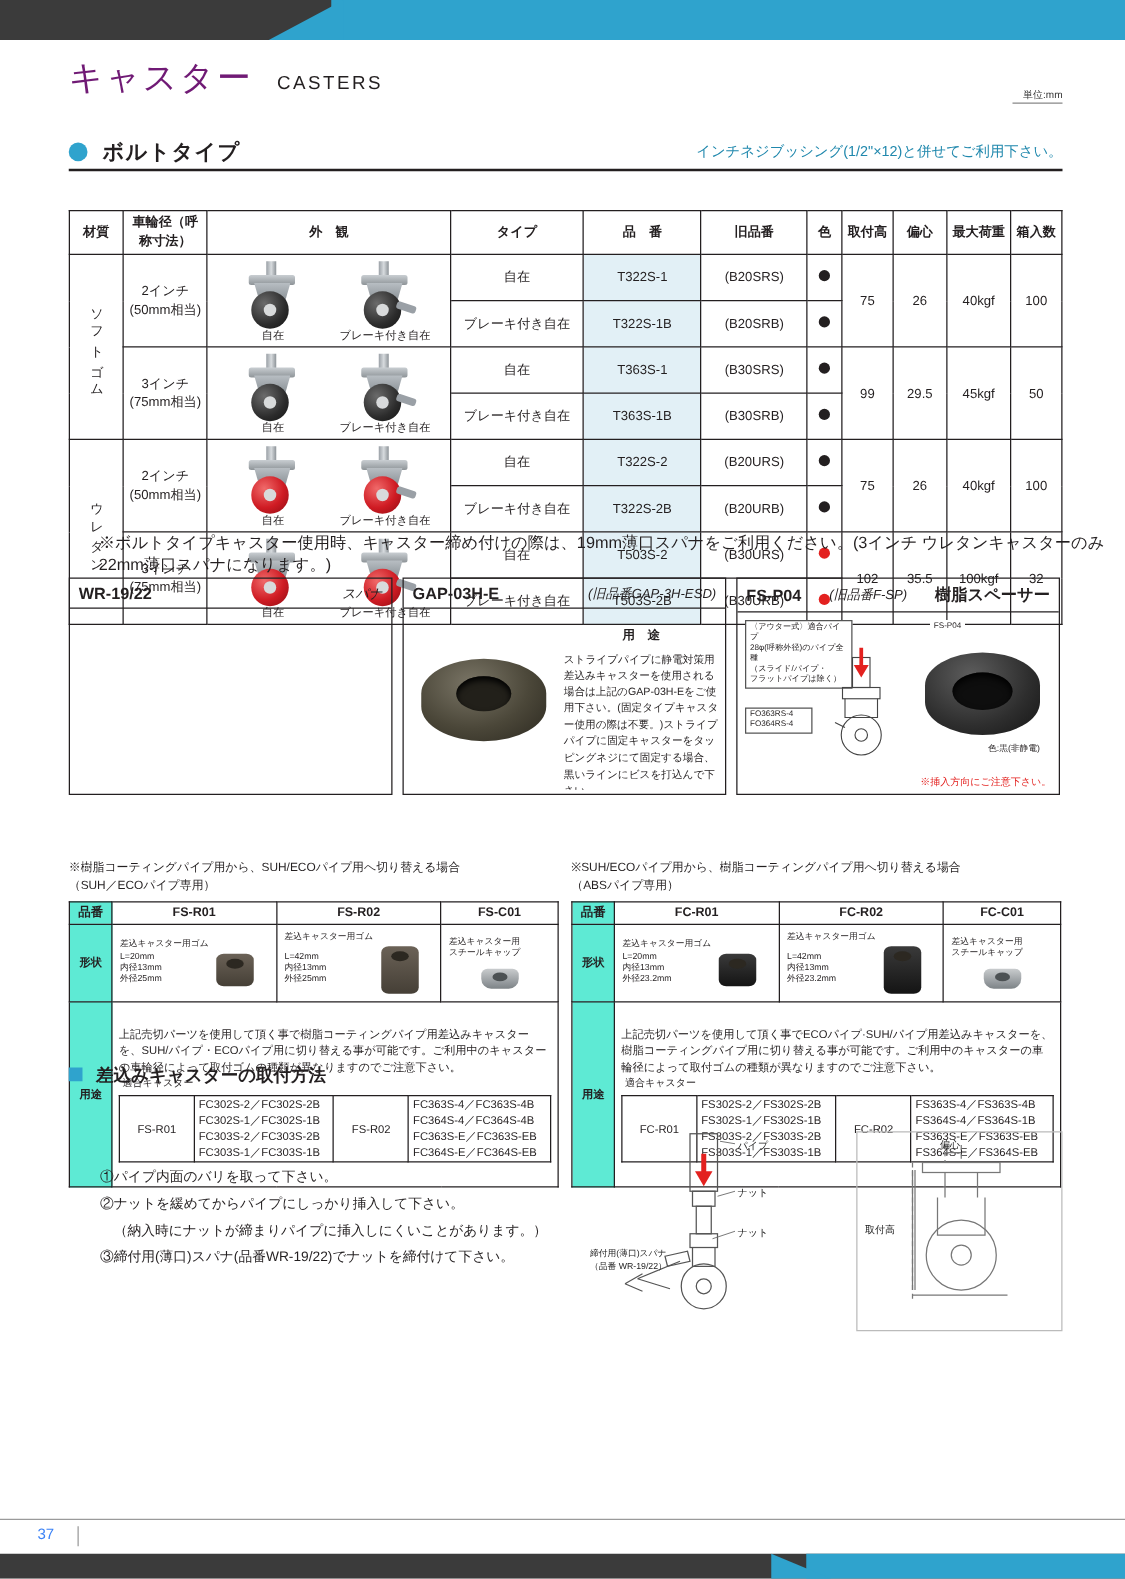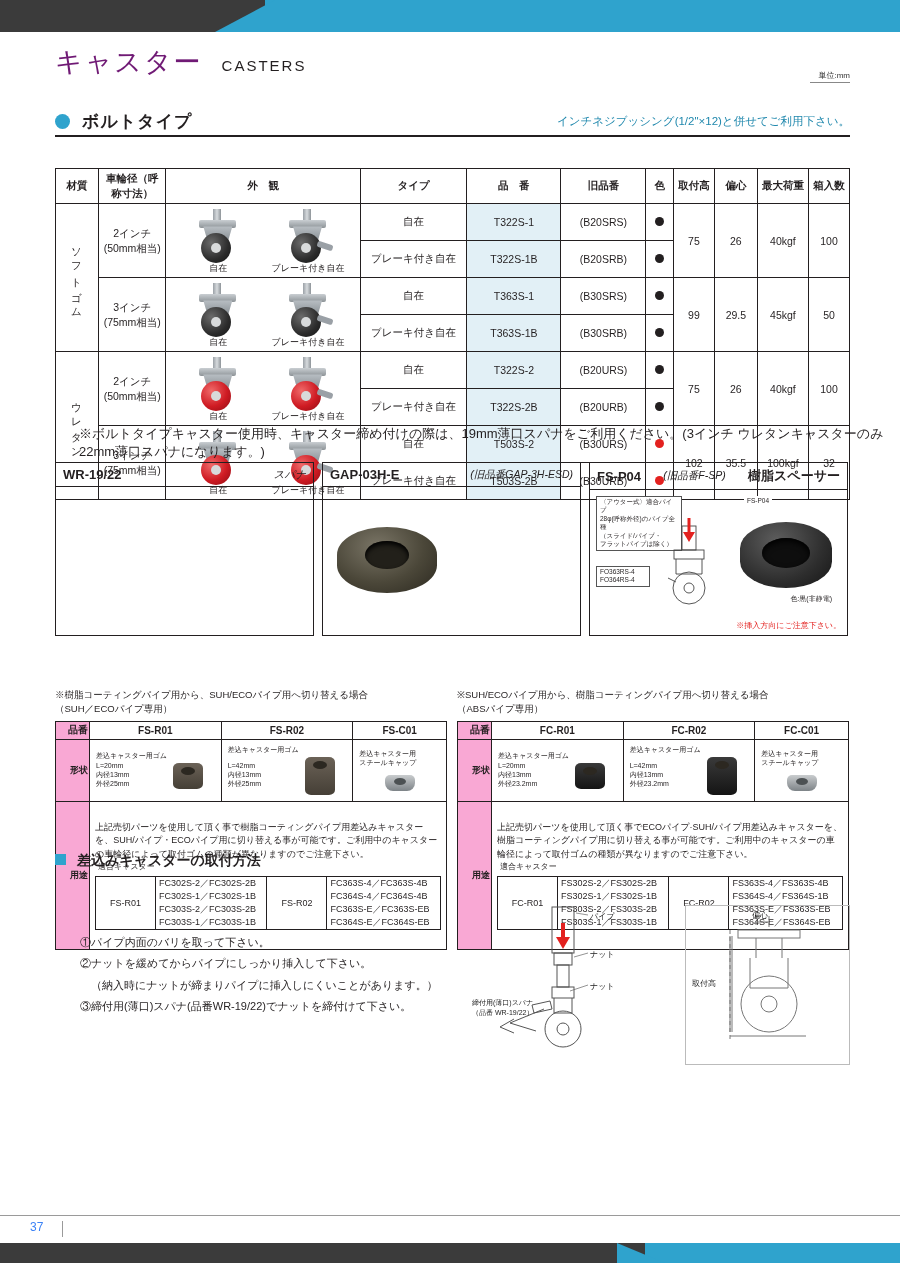--- a/index.html
+++ b/index.html
@@ -91,21 +91,21 @@
       background:radial-gradient(ellipse at 40% 28%, #5d5d5d 0%, #2e2e2e 60%, #151515 100%); }
   .spacer-hole { position:absolute; right:36px; top:44px; width:48px; height:30px; border-radius:50%; background:#0e0e0e; box-shadow:inset 0 3px 6px #000; }
   .lbl-box { position:absolute; border:1px solid #555; background:#fff; padding:1px 3px; font-size:6.5px; line-height:1.3; }
 
   
   .rep-wrap { position:absolute; left:55px; top:688px; width:795px; display:flex; gap:10px; }
   .rep-col { width:392px; }
   .rep-title { font-size:9.5px; line-height:1.5; margin-bottom:4px; }
   table.rep { width:392px; border-collapse:collapse; }
   table.rep th, table.rep td { border:1px solid #231f20; font-size:9px; vertical-align:middle; }
-  table.rep .rh { width:34px; text-align:right; background:#f9a8d4; font-weight:bold; }
+  table.rep .rh { width:34px; text-align:center; background:#5eead4; font-weight:bold; }
   table.rep thead td { text-align:center; font-weight:bold; height:18px; font-size:10px; }
   .shape-cell { height:62px; text-align:center; padding:3px 2px; }
   .shape-spec { font-size:7px; line-height:1.35; text-align:left; padding-left:4px; }
   .ring { width:30px; height:26px; margin:2px auto 0; border-radius:6px/5px; background:linear-gradient(180deg,#6b6257,#453f36); position:relative; }
   .ring:after{ content:""; position:absolute; left:8px; top:4px; width:14px; height:8px; border-radius:50%; background:#2c2821; }
   .ring.tall { height:38px; }
   .ring.blk { background:linear-gradient(180deg,#3a3a3a,#141414); }
   .cap { width:30px; height:16px; margin:8px auto 0; border-radius:5px 5px 8px 8px; background:linear-gradient(180deg,#c9ccce,#7d8387); position:relative; }
   .cap:after{ content:""; position:absolute; left:9px; top:3px; width:12px; height:7px; border-radius:50%; background:#4c5153; }
   .use-cell { padding:19px 5px; font-size:8px; line-height:1.5; }
@@ -375,20 +375,24 @@
 
   <div class="panel">
     <div class="phead">
       <span class="pname">GAP-03H-E</span>
       <span class="psub">(旧品番GAP-3H-ESD)</span>
     </div>
     <div class="pbody">
       <div class="gap-photo">
         <div class="gap-ring"></div>
         <div class="gap-hole"></div>
+      </div>
+      <div class="usage">
+        <b>用　途</b>
+        <span>ストライプパイプに静電対策用差込みキャスターを使用される場合は上記のGAP-03H-Eをご使用下さい。(固定タイプキャスター使用の際は不要。)ストライプパイプに固定キャスターをタッピングネジにて固定する場合、黒いラインにビスを打込んで下さい。</span>
       </div>
     </div>
   </div>
 
   <div class="panel">
     <div class="phead">
       <span class="pname">FS-P04</span>
       <span class="psub">(旧品番F-SP)</span>
       <span class="pname">樹脂スペーサー</span>
     </div>

